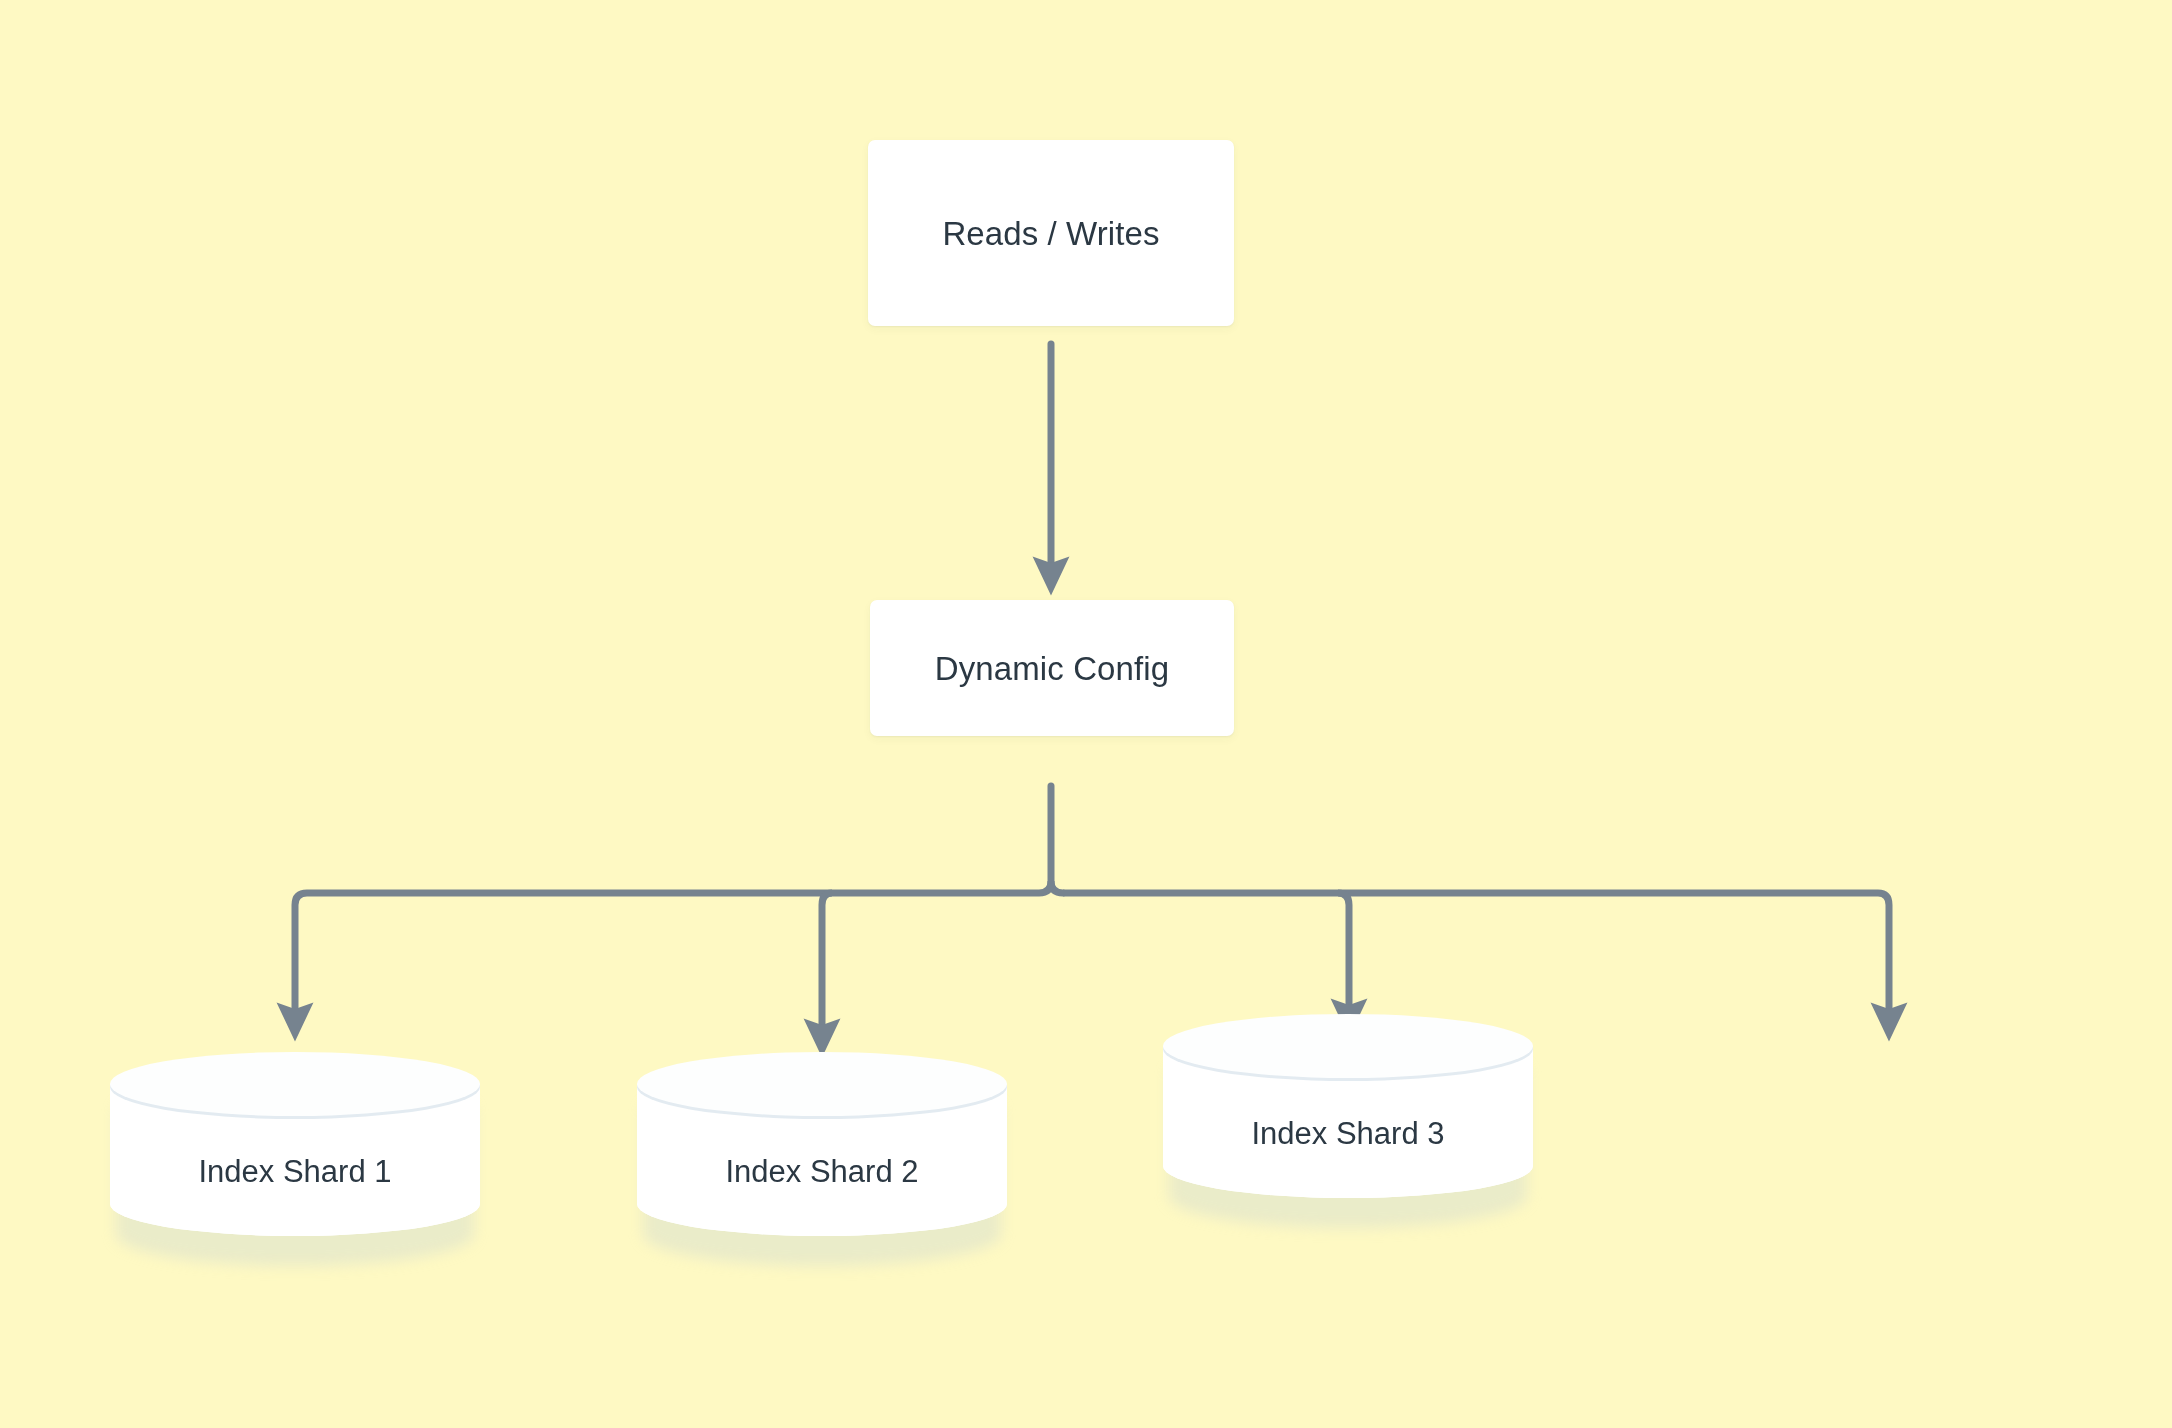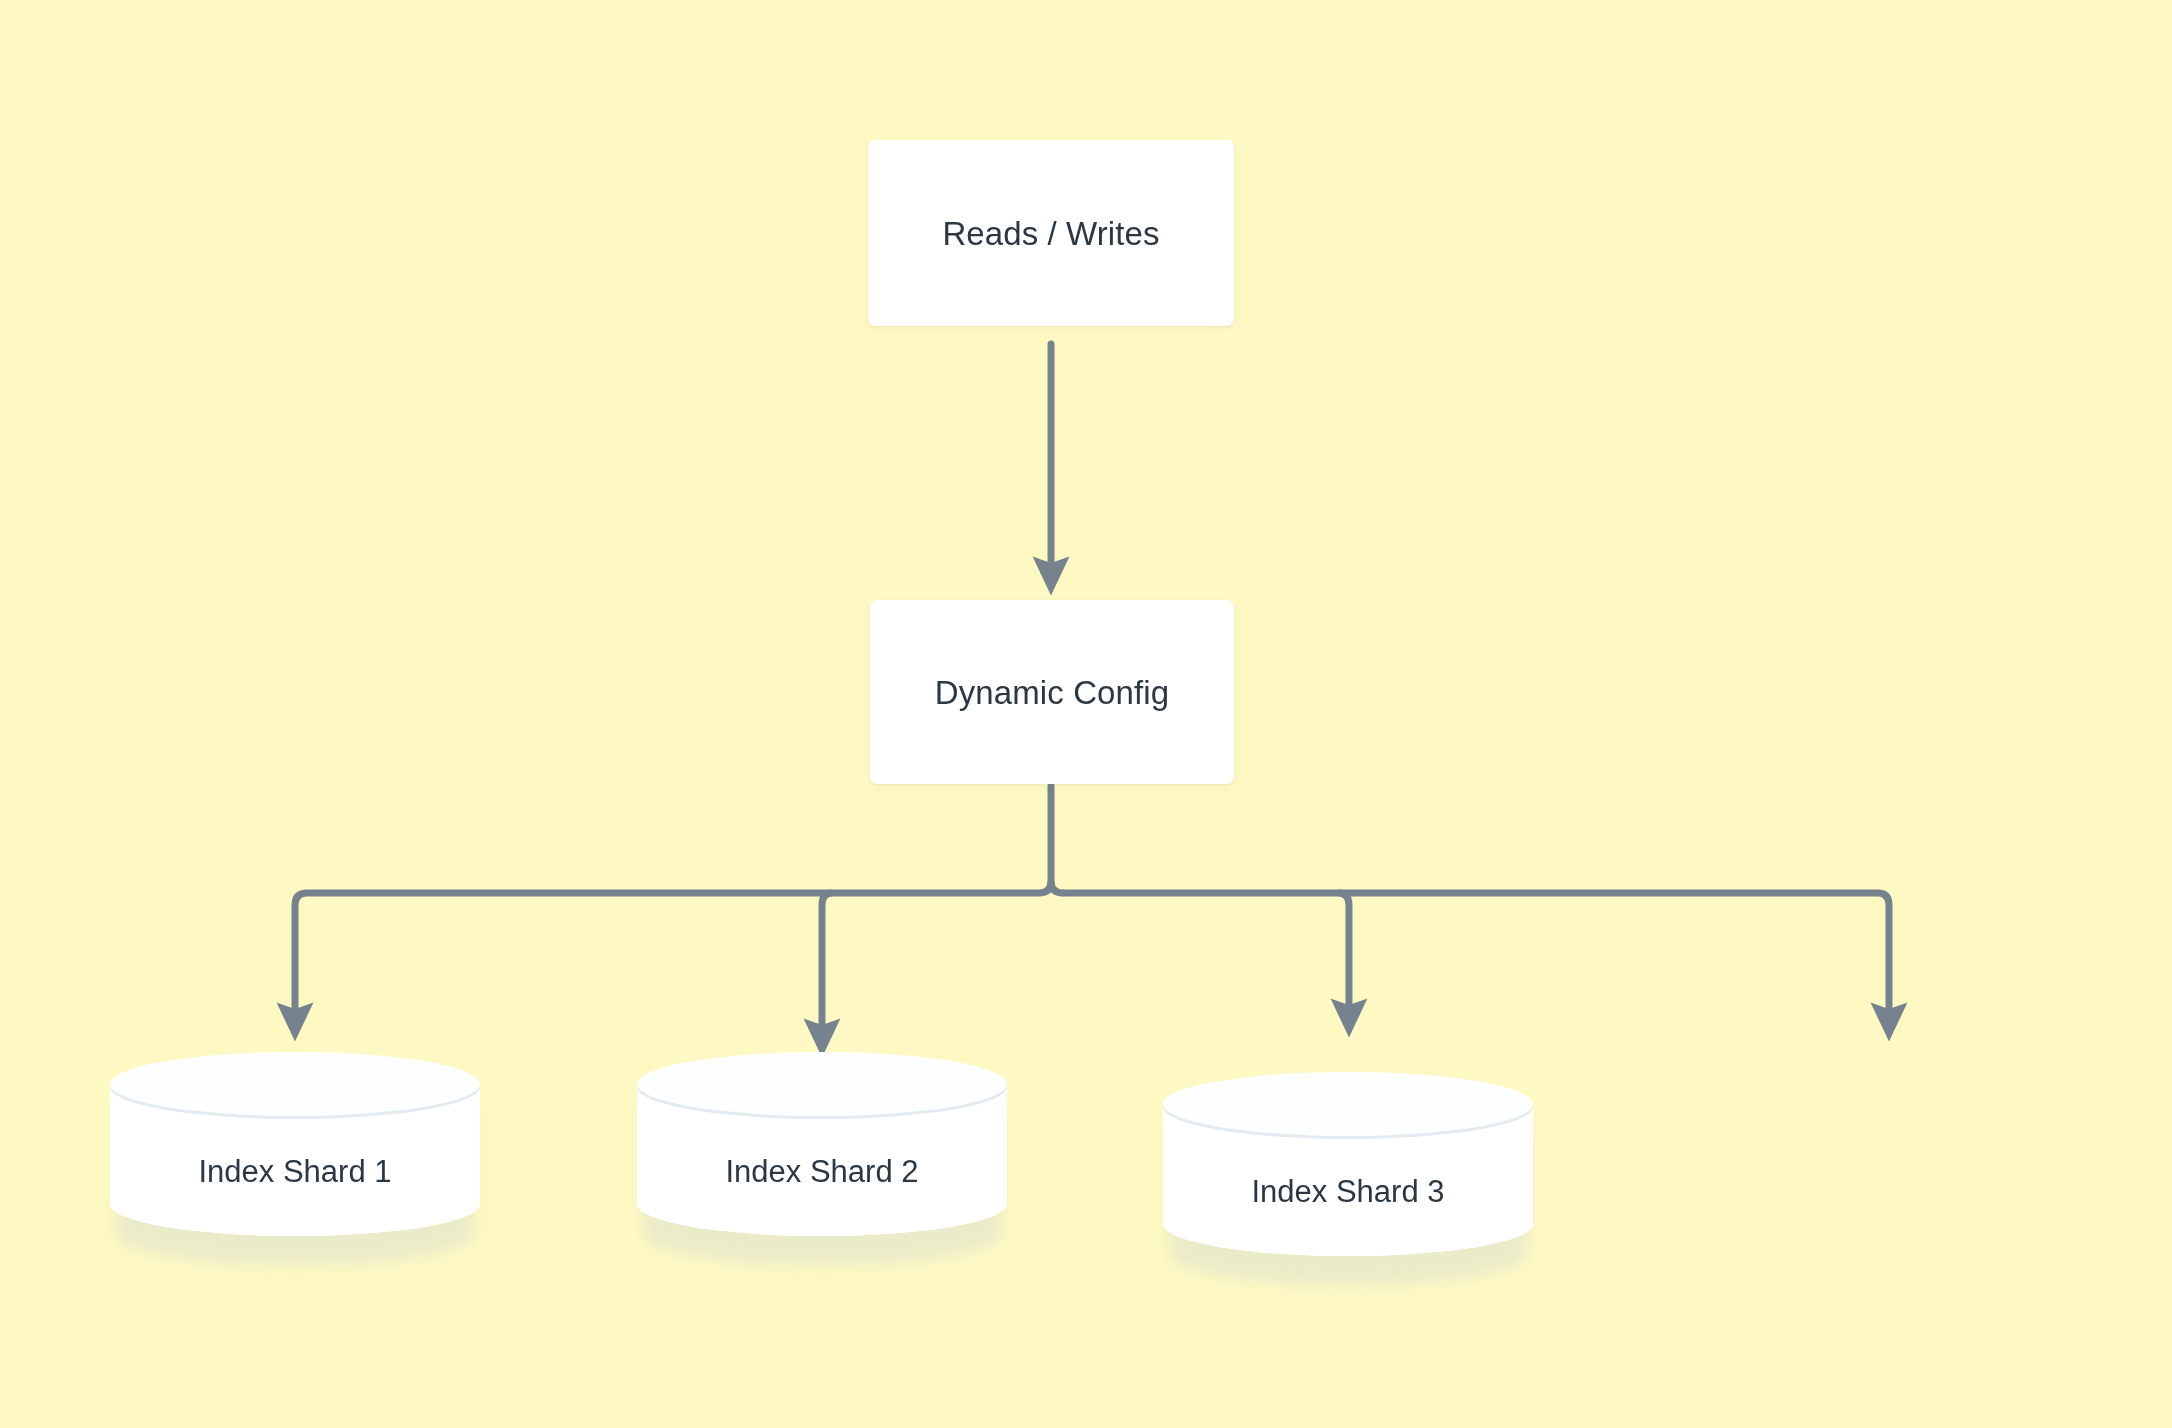--- a/index.html
+++ b/index.html
@@ -55,21 +55,21 @@
   #node-reads-writes {
     left: 868px;
     top: 140px;
     width: 366px;
     height: 186px;
   }
   #node-dynamic-config {
     left: 870px;
     top: 600px;
     width: 364px;
-    height: 184px;
+    height: 136px;
   }
 
   
   .cylinder-node {
     position: absolute;
     width: 370px;
     height: 220px;
   }
   .cyl-shadow {
     position: absolute;
@@ -117,21 +117,21 @@
     text-align: center;
     font-size: 31px;
     font-weight: 400;
     color: #2b3843;
     line-height: 1;
     white-space: nowrap;
   }
 
   #cyl-shard-1 { left: 110px; top: 1052px; }
   #cyl-shard-2 { left: 637px; top: 1052px; }
-  #cyl-shard-3 { left: 1163px; top: 1072px; }
+  #cyl-shard-3 { left: 1163px; top: 1014px; }
   #cyl-shard-4 { left: 1690px; top: 1052px; }
 </style>
 </head>
 <body>
 
 <div id="diagram-canvas">
 
   <svg id="connector-layer" viewBox="0 0 2172 1428" width="2172" height="1428" xmlns="http://www.w3.org/2000/svg">
     <defs>
       <marker id="arrowhead" viewBox="0 0 12 12" refX="6" refY="6" markerWidth="6.2" markerHeight="6.2" orient="auto-start-reverse">

